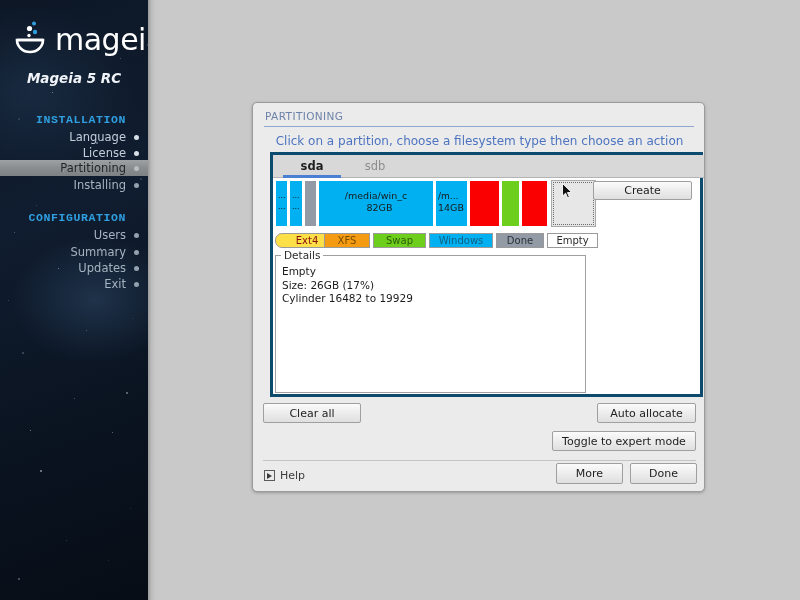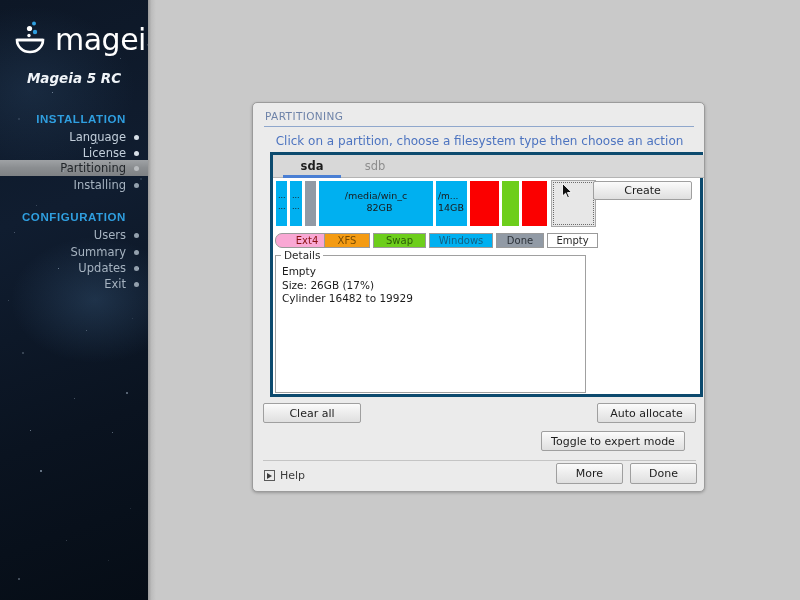--- a/index.html
+++ b/index.html
@@ -57,21 +57,21 @@
     font-family: "DejaVu Sans", sans-serif;
   }
 
   .section-head {
     position: absolute; right: 22px;
     color: #2f9fe0;
     font-weight: bold;
     font-size: 11.5px;
     letter-spacing: 0.6px;
     text-align: center;
-    font-family: Liberation Sans, sans-serif;
+    font-family: Liberation Mono, monospace;
   }
   .menu-item {
     position: absolute; left: 0; width: 148px; height: 16px;
     font-size: 11.5px;
     color: #c3cfdb;
     font-family: "DejaVu Sans", sans-serif;
   }
   .menu-item .mlabel {
     position: absolute; right: 22px; top: 1px;
     text-align: right; white-space: nowrap;
@@ -232,21 +232,21 @@
     font-size: 11px;
     color: #1d1d1d;
     text-align: center;
     font-family: "DejaVu Sans", sans-serif;
     white-space: nowrap;
     display: flex; align-items: center; justify-content: center;
   }
 
   #clear-all   { position: absolute; left: 10px;  top: 300px; width: 98px;  height: 20px; }
   #auto-alloc  { position: absolute; left: 344px; top: 300px; width: 99px;  height: 20px; }
-  #expert-mode { position: absolute; left: 288px; top: 328px; width: 144px; height: 20px; }
+  #expert-mode { position: absolute; left: 299px; top: 328px; width: 144px; height: 20px; }
 
   #footer-rule {
     position: absolute; left: 10px; top: 357px;
     width: 433px; height: 1px; background: #c4c4c4;
   }
   #help-block {
     position: absolute; left: 11px; top: 364px;
     height: 17px;
     display: flex; align-items: center; gap: 5px;
     font-size: 11px; color: #3c3c3c;
@@ -385,21 +385,21 @@
       <div class="part" style="left:226px;width:19px;background:#6dce1b;"></div>
       <div class="part" style="left:246px;width:27px;background:#fb0000;"></div>
       <div class="part selected" style="left:276px;width:45px;"></div>
     </div>
 
     <svg id="cursor" viewBox="0 0 11 16">
       <path d="M0.5 0.5 L0.5 13 L3.6 10.2 L5.6 14.8 L7.4 14.0 L5.4 9.6 L9.6 9.4 Z" fill="#111111" stroke="#ffffff" stroke-width="0.9"></path>
     </svg>
 
     <div id="legend">
-      <div class="lg" style="left:0px;width:64px;background:#f9a8d4;color:#8a1010;border-radius:7px;">Ext4</div>
+      <div class="lg" style="left:0px;width:64px;background:#fde047;color:#8a1010;border-radius:7px;">Ext4</div>
       <div class="lg" style="left:49px;width:46px;background:#f49b12;color:#7a4c00;">XFS</div>
       <div class="lg" style="left:98px;width:53px;background:#6dce1b;color:#2d5c08;">Swap</div>
       <div class="lg" style="left:154px;width:64px;background:#00b0f0;color:#125e80;">Windows</div>
       <div class="lg" style="left:221px;width:48px;background:#919aa5;color:#2b3138;">Done</div>
       <div class="lg" style="left:272px;width:51px;background:#ffffff;color:#2b2b2b;">Empty</div>
     </div>
 
     <div id="details">
       <div id="details-legend">Details</div>
       <div id="details-body">

